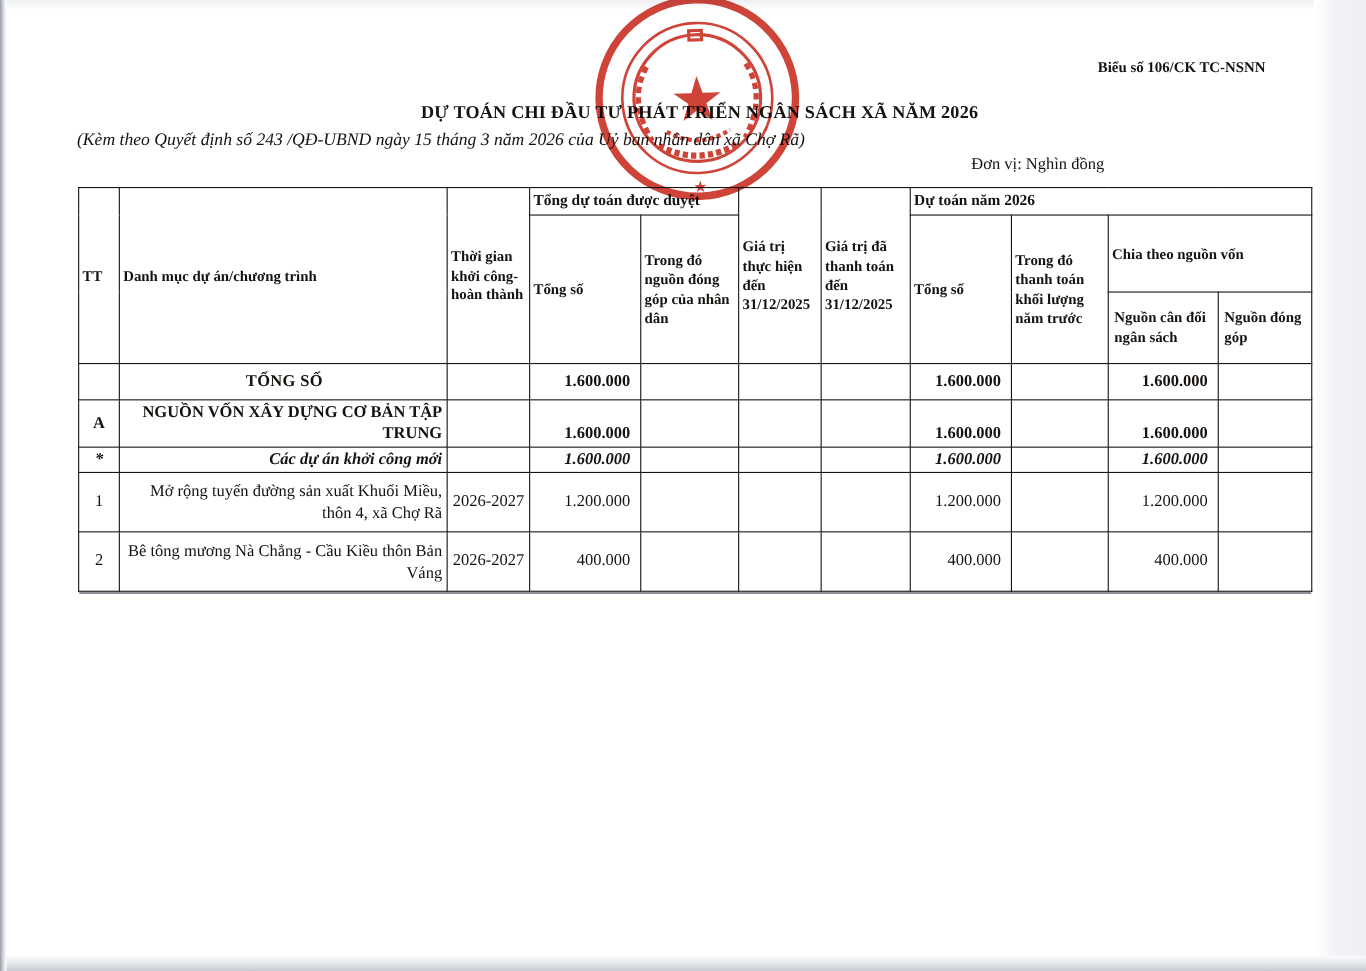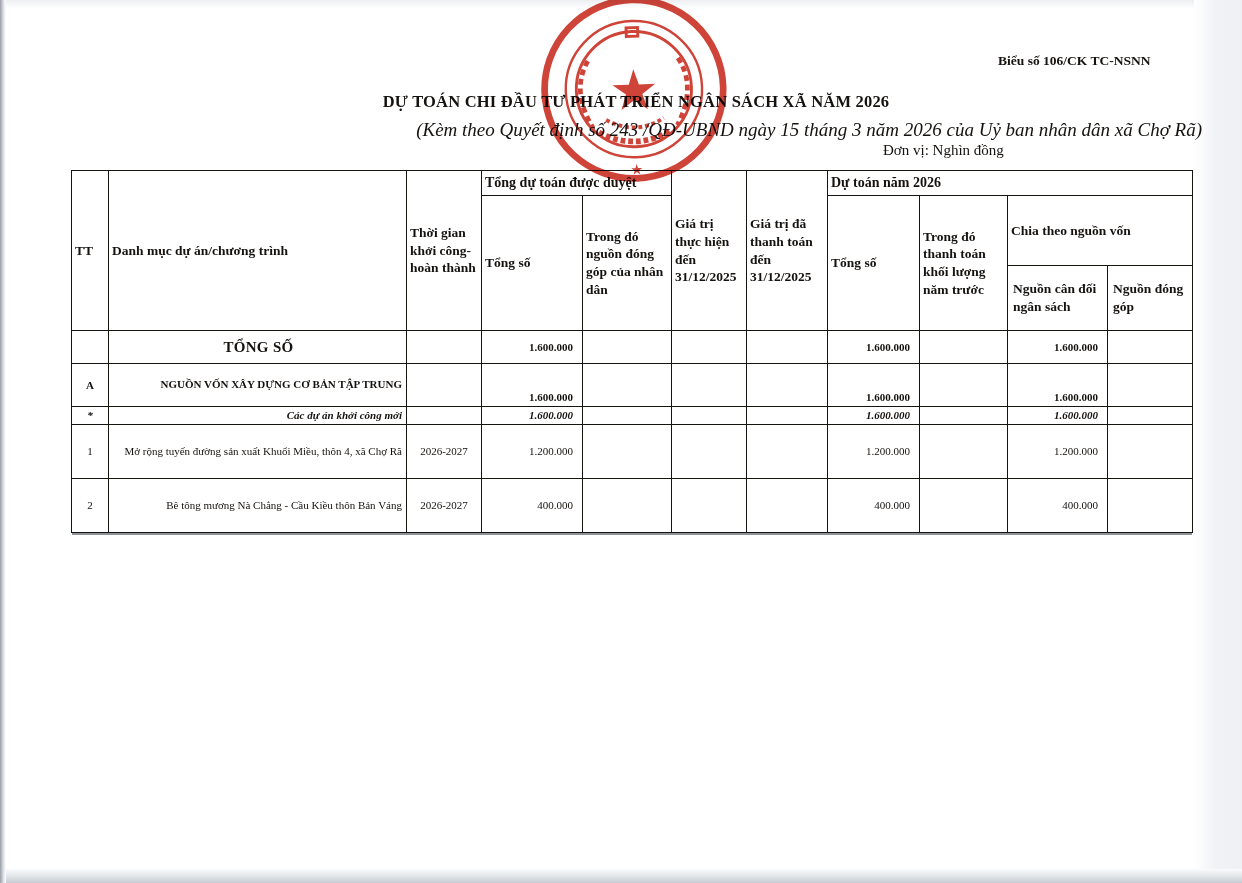--- a/index.html
+++ b/index.html
@@ -15,37 +15,37 @@
     background:linear-gradient(to bottom,#edeff2,#ffffff);z-index:0;}
   .edge-right{position:absolute;right:0;top:0;bottom:0;width:48px;
     background:linear-gradient(to right,#ffffff,#f1f2f6 45%,#eef0f4);z-index:0;}
   .edge-bottom{position:absolute;left:0;right:0;bottom:0;height:14px;
     background:linear-gradient(to bottom,#fbfbfc,#e0e3e8 55%,#c7cbd2);z-index:0;}
 
   .org{position:absolute;left:118px;top:60px;font-weight:bold;font-size:15.5px;letter-spacing:.4px;}
   .form-no{position:absolute;left:982px;top:53px;font-weight:bold;font-size:13.5px;margin-left:16px;}
   .title{position:absolute;left:70px;right:40px;top:92px;text-align:center;
     font-weight:bold;font-size:16.5px;letter-spacing:.2px;}
-  .subtitle{position:absolute;left:70px;right:40px;top:119px;text-align:right;
-    font-style:italic;font-size:19px;}
+  .subtitle{position:absolute;left:70px;right:40px;top:119px;text-align:left;
+    font-style:italic;font-size:16px;}
   .unit{position:absolute;left:883px;top:142px;font-size:15px;}
 
   
   .stamp{position:absolute;left:538px;top:-4px;width:192px;height:192px;
     opacity:.88;mix-blend-mode:multiply;z-index:3;transform:rotate(-2deg);}
 
   
   table.budget{position:absolute;left:71px;top:170px;border-collapse:collapse;
     table-layout:fixed;z-index:2;background:transparent;}
   table.budget{box-shadow:0 3px 0 -1px #8d9198;}
   .budget th,.budget td{border:1.6px solid #16140f;overflow:hidden;}
   .budget th{font-weight:bold;font-size:13.5px;text-align:left;vertical-align:middle;
     padding:1px 3px;line-height:1.3;}
   .budget th.grp{font-size:14px;}
-  .budget td{font-size:11px;vertical-align:middle;padding:1px 4px;}
+  .budget td{font-size:15px;vertical-align:middle;padding:1px 4px;}
   .c-tt{text-align:center;}
   .c-name{text-align:right;padding-left:6px !important;line-height:1.35;}
   .c-num{text-align:right;padding-right:9px !important;white-space:nowrap;}
   .c-time{text-align:center;margin-top:48px;}
   tr.row-total td{font-weight:bold;}
   tr.row-total td.c-name{text-align:center;font-size:15px;letter-spacing:.3px;}
   tr.row-section td{font-weight:bold;}
   tr.row-section td.c-num{vertical-align:bottom;padding-bottom:3px !important;}
   tr.row-section td.c-name{line-height:1.25;}
   tr.row-star td{font-weight:bold;font-style:italic;}

